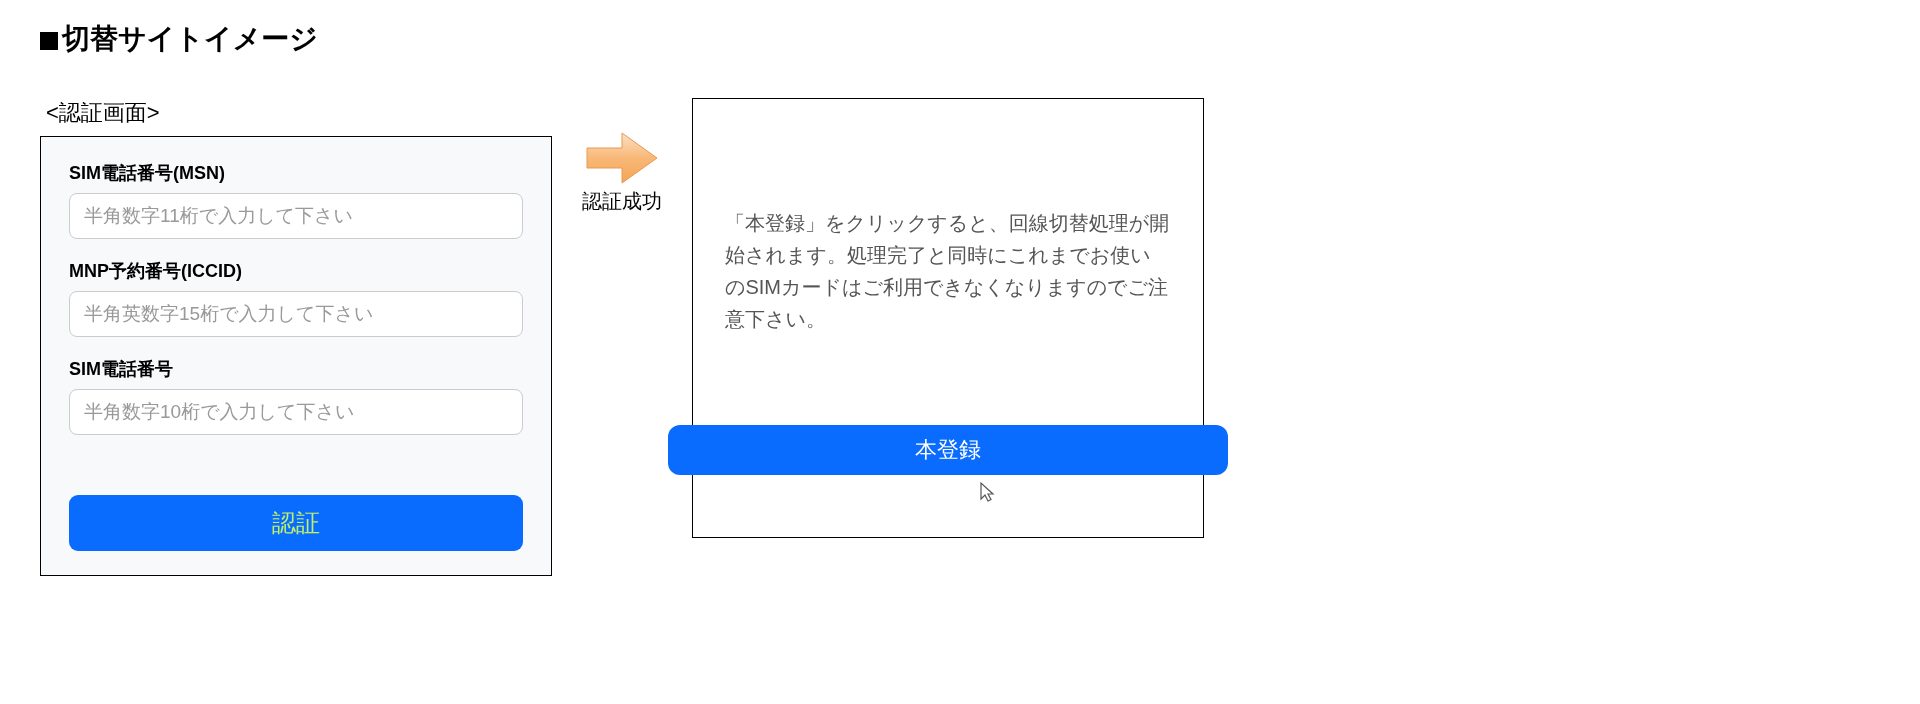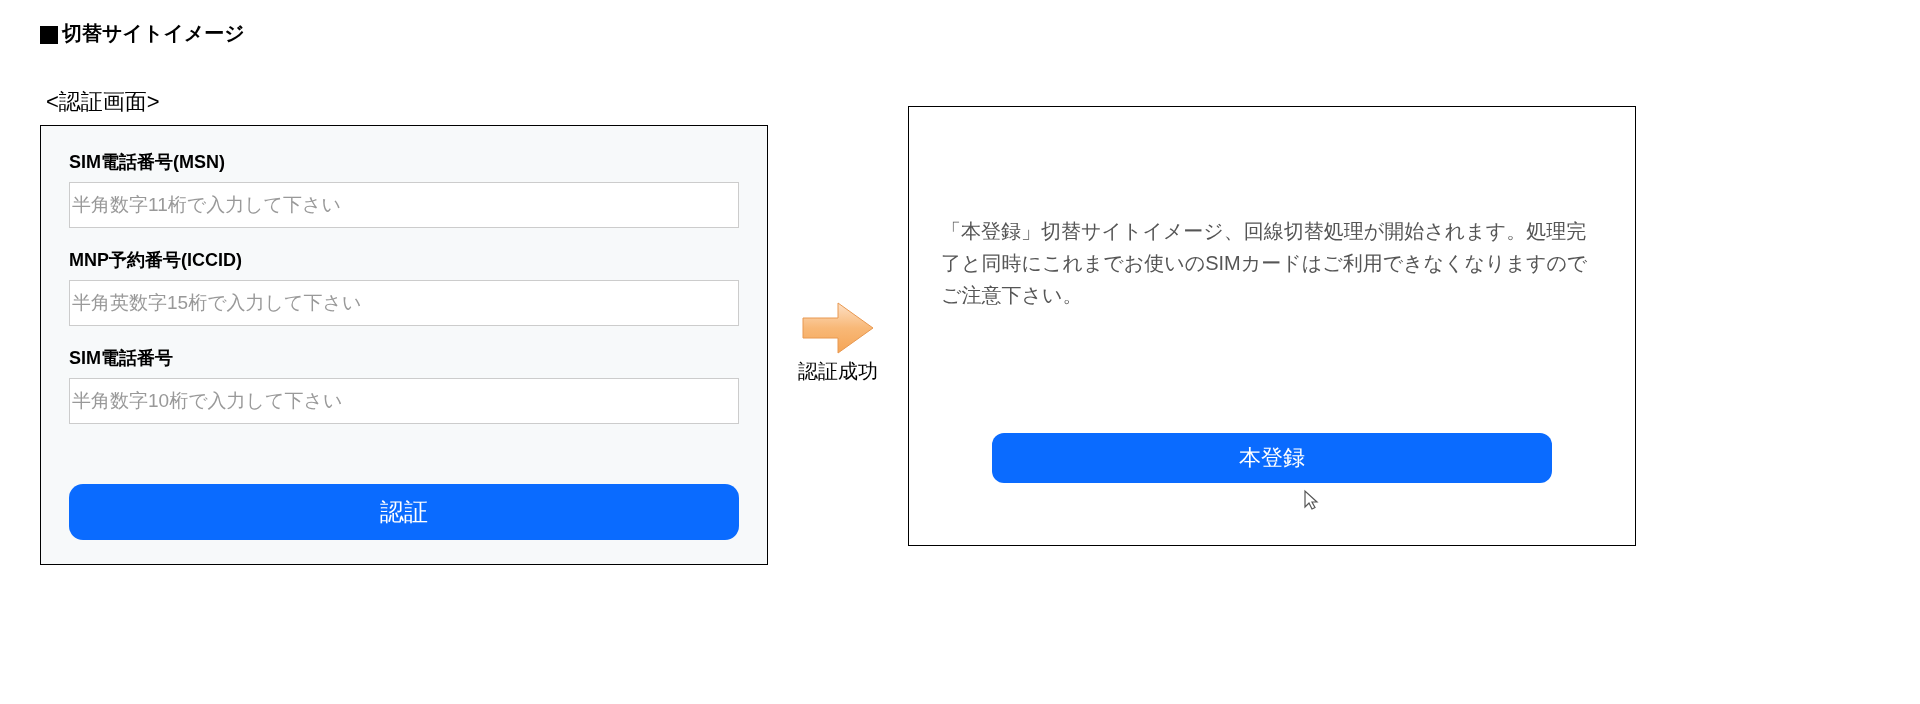--- a/index.html
+++ b/index.html
@@ -7,54 +7,53 @@
       margin: 0;
       padding: 0;
     }
     body {
       font-family: "Hiragino Sans", "Hiragino Kaku Gothic ProN", "Meiryo", sans-serif;
       background: #ffffff;
       padding: 20px 40px;
       width: 1920px;
     }
     .page-title {
-      font-size: 20px;
+      font-size: 28px;
       font-weight: bold;
       color: #000;
       margin-bottom: 40px;
     }
     .bullet {
       display: inline-block;
       width: 18px;
       height: 18px;
       background: #000;
       margin-right: 4px;
       vertical-align: middle;
     }
     .container {
       display: flex;
-      align-items: center;
       gap: 30px;
     }
     .panel-wrapper {
       display: flex;
       flex-direction: column;
     }
     .panel-title {
       font-size: 22px;
       font-weight: 500;
       color: #000;
       margin-bottom: 8px;
       padding-left: 6px;
     }
     .panel {
       border: 1.5px solid #000;
       background: #f7f9fa;
       padding: 24px 28px;
-      width: 728px;
+      width: 512px;
       height: 440px;
       display: flex;
       flex-direction: column;
     }
     .panel-right {
       background: #ffffff;
       padding: 28px 32px;
     }
     .form-group {
       margin-bottom: 20px;
@@ -63,36 +62,36 @@
       font-size: 18px;
       font-weight: bold;
       color: #000;
       display: block;
       margin-bottom: 8px;
     }
     .text-input {
       width: 100%;
       height: 46px;
       border: 1px solid #ccc;
-      border-radius: 0;
-      padding: 8px 2px;
+      border-radius: 8px;
+      padding: 8px 14px;
       font-size: 19px;
       color: #333;
       background: #fff;
     }
     .text-input::placeholder {
       color: #999;
     }
     .btn-primary {
       width: 100%;
       height: 56px;
       background: #0a6bff;
       border: none;
-      border-radius: 14px;
-      color: #ffffff;
+      border-radius: 9px;
+      color: #bef264;
       font-size: 24px;
       font-weight: 500;
       cursor: pointer;
       margin-top: auto;
     }
     .arrow-section {
       display: flex;
       flex-direction: column;
       align-items: center;
       margin-top: 30px;
@@ -172,21 +171,21 @@
           </linearGradient>
         </defs>
         <path d="M 5 20 L 40 20 L 40 5 L 75 30 L 40 55 L 40 40 L 5 40 Z" fill="url(#arrowGrad)" stroke="#e89850" stroke-width="1"></path>
       </svg>
     </span>
     <div class="arrow-label">認証成功</div>
   </div>
 
   <div class="panel-wrapper">
     <div class="panel panel-right">
-      <div class="info-text">「本登録」切替サイトイメージ、回線切替処理が開始されます。処理完了と同時にこれまでお使いのSIMカードはご利用できなくなりますのでご注意下さい。</div>
+      <div class="info-text">「本登録」をクリックすると、回線切替処理が開始されます。処理完了と同時にこれまでお使いのSIMカードはご利用できなくなりますのでご注意下さい。</div>
       <button class="btn-register">本登録</button>
       <span class="cursor-icon">
         <svg width="18" height="24" viewBox="0 0 18 24">
           <path d="M 2 2 L 2 18 L 6 14 L 9 20 L 12 18.5 L 9 13 L 14 13 Z" fill="none" stroke="#555" stroke-width="1.2"></path>
         </svg>
       </span>
     </div>
   </div>
 
 </div>

